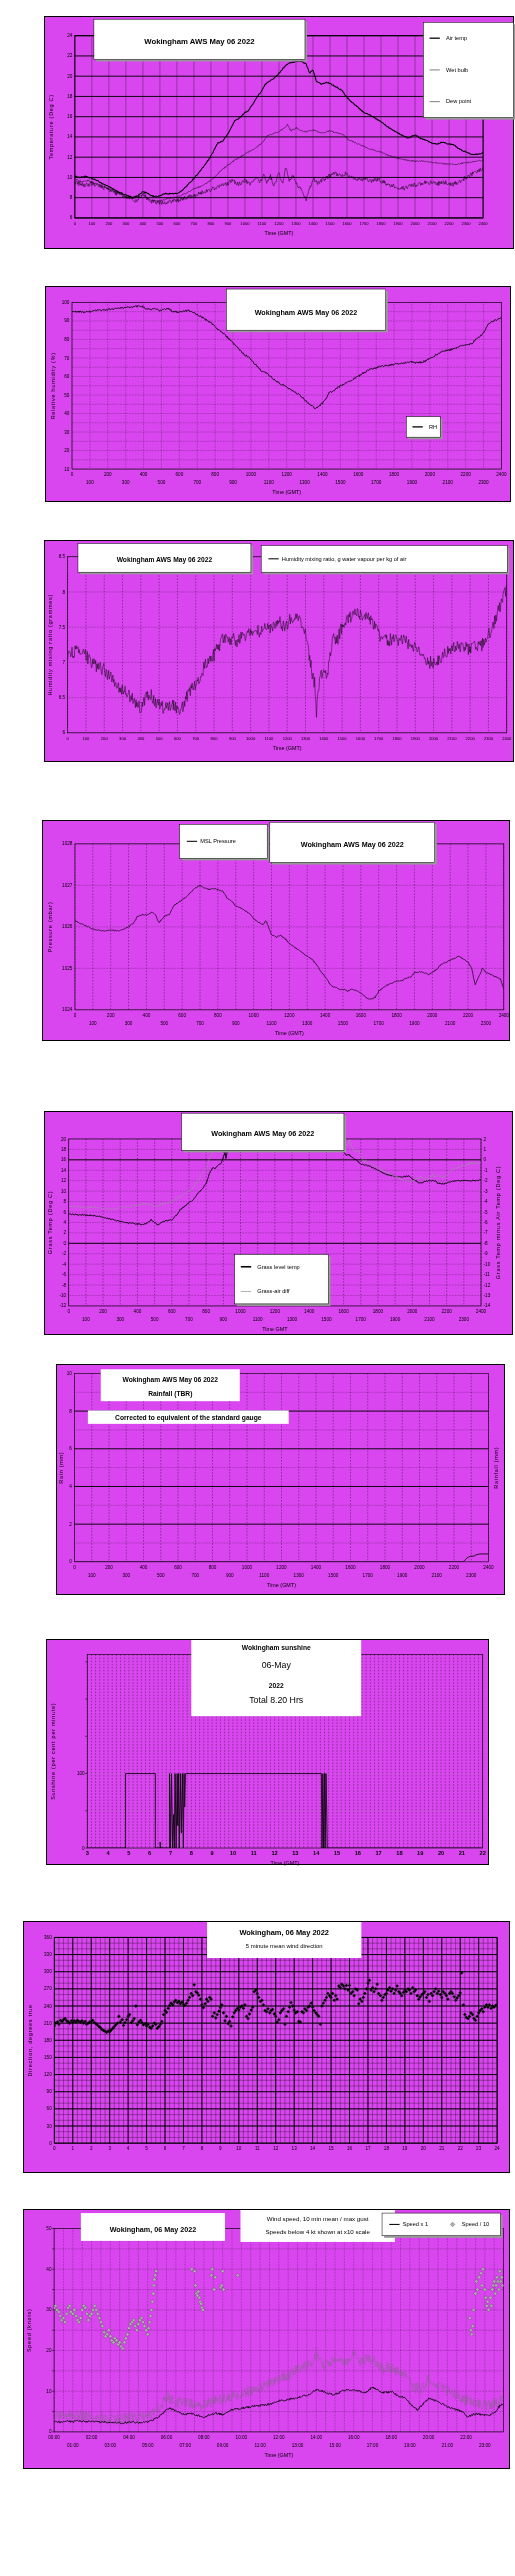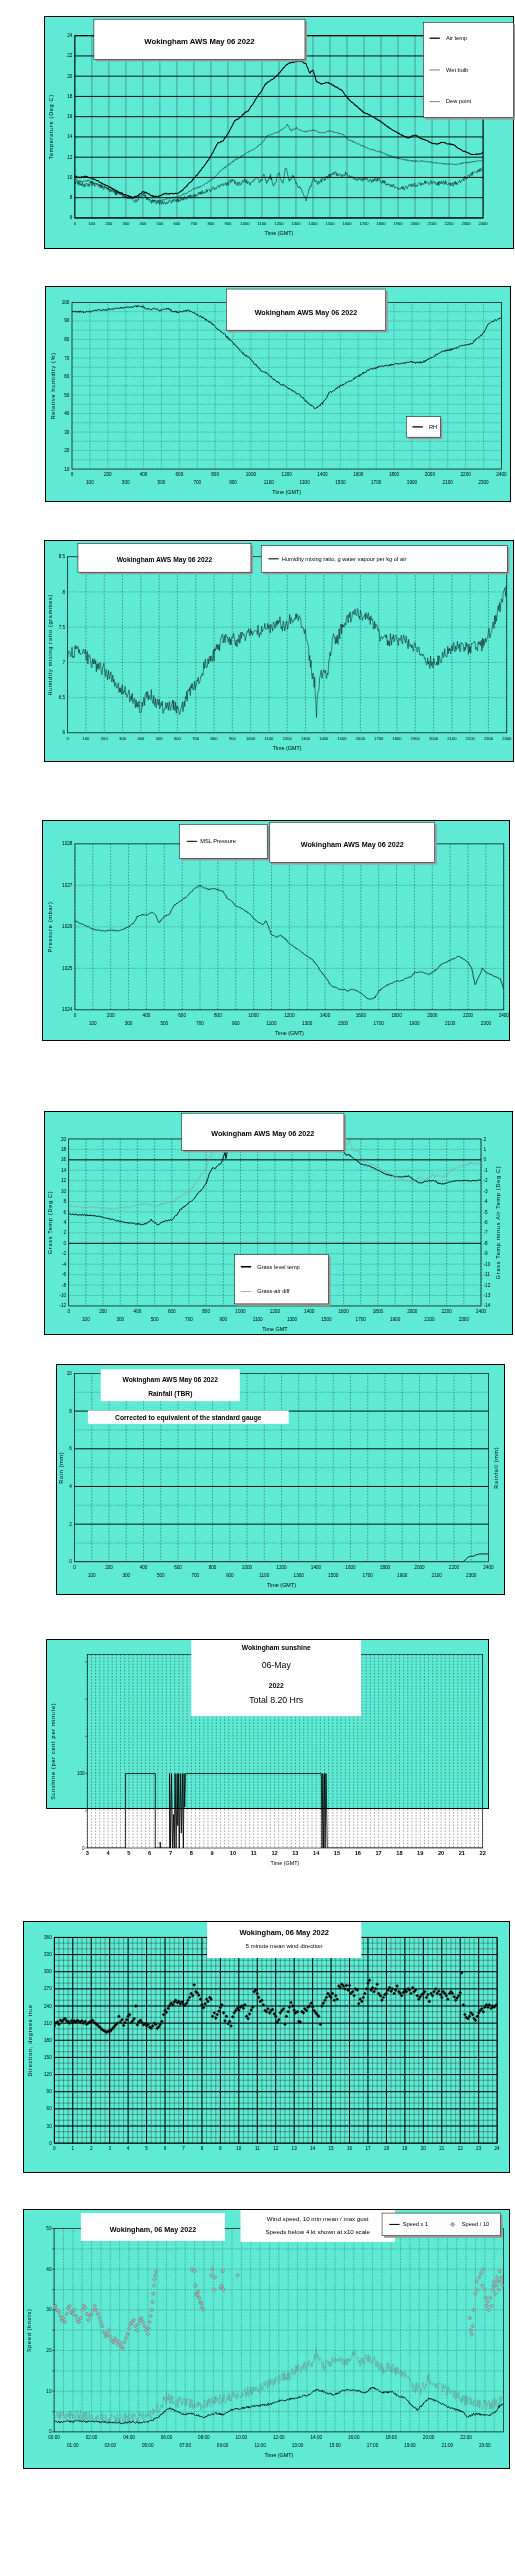--- a/index.html
+++ b/index.html
@@ -1,17 +1,17 @@
 <!DOCTYPE html>
 <html style="font-size:8.2px"><head>
 <meta charset="utf-8">
 <style>
   html,body{margin:0;padding:0;background:#fff;}
   body{width:515px;height:2576px;position:relative;font-family:"Liberation Sans",sans-serif;}
-  .panel{position:absolute;background:#5eead4;border:0.5px solid #000;box-sizing:border-box;}
+  .panel{position:absolute;background:#d946ef;border:0.5px solid #000;box-sizing:border-box;}
   .panel svg{position:absolute;left:0;top:0;}
   text{font-family:"Liberation Sans",sans-serif;fill:#000;}
   .tick{font-size:9px;}
   .tick8{font-size:8px;}
   .tickb{font-size:11px;font-weight:bold;}
   .axlab{font-size:10.5px;}
   .axlabr{font-size:10.5px;letter-spacing:1.5px;}
 </style>
 </head>
 <body>
@@ -620,21 +620,21 @@
           <rect x="85" y="8" width="270" height="62" fill="#fff"></rect>
           <text x="220" y="32" text-anchor="middle" font-size="13" font-weight="bold">Wokingham AWS May 06 2022</text>
           <text x="220" y="60" text-anchor="middle" font-size="13" font-weight="bold">Rainfall (TBR)</text>
         </g>
         <g>
           <rect x="60" y="88" width="390" height="26" fill="#fff"></rect>
           <text x="255" y="106" text-anchor="middle" font-size="13" font-weight="bold">Corrected to equivalent of the standard gauge</text>
         </g>
       </svg>
     </div>
-    <div class="panel" style="left: 46px; top: 1639px; width: 443px; height: 170px;">
+    <div class="panel" style="left: 46px; top: 1639px; width: 443px; height: 226px;">
       <svg width="443" height="242" viewBox="0 0 860 470">
         <defs>
           <clipPath id="cp6">
             <rect x="78" y="28" width="768" height="376"></rect>
           </clipPath>
         </defs>
         <line x1="78" y1="28" x2="78" y2="404" stroke="#000" stroke-width="0.7" stroke-dasharray="3,3"></line>
         <line x1="86.0842105263158" y1="28" x2="86.0842105263158" y2="404" stroke="#000" stroke-width="0.7" stroke-dasharray="3,3"></line>
         <line x1="94.16842105263157" y1="28" x2="94.16842105263157" y2="404" stroke="#000" stroke-width="0.7" stroke-dasharray="3,3"></line>
         <line x1="102.25263157894737" y1="28" x2="102.25263157894737" y2="404" stroke="#000" stroke-width="0.7" stroke-dasharray="3,3"></line>

